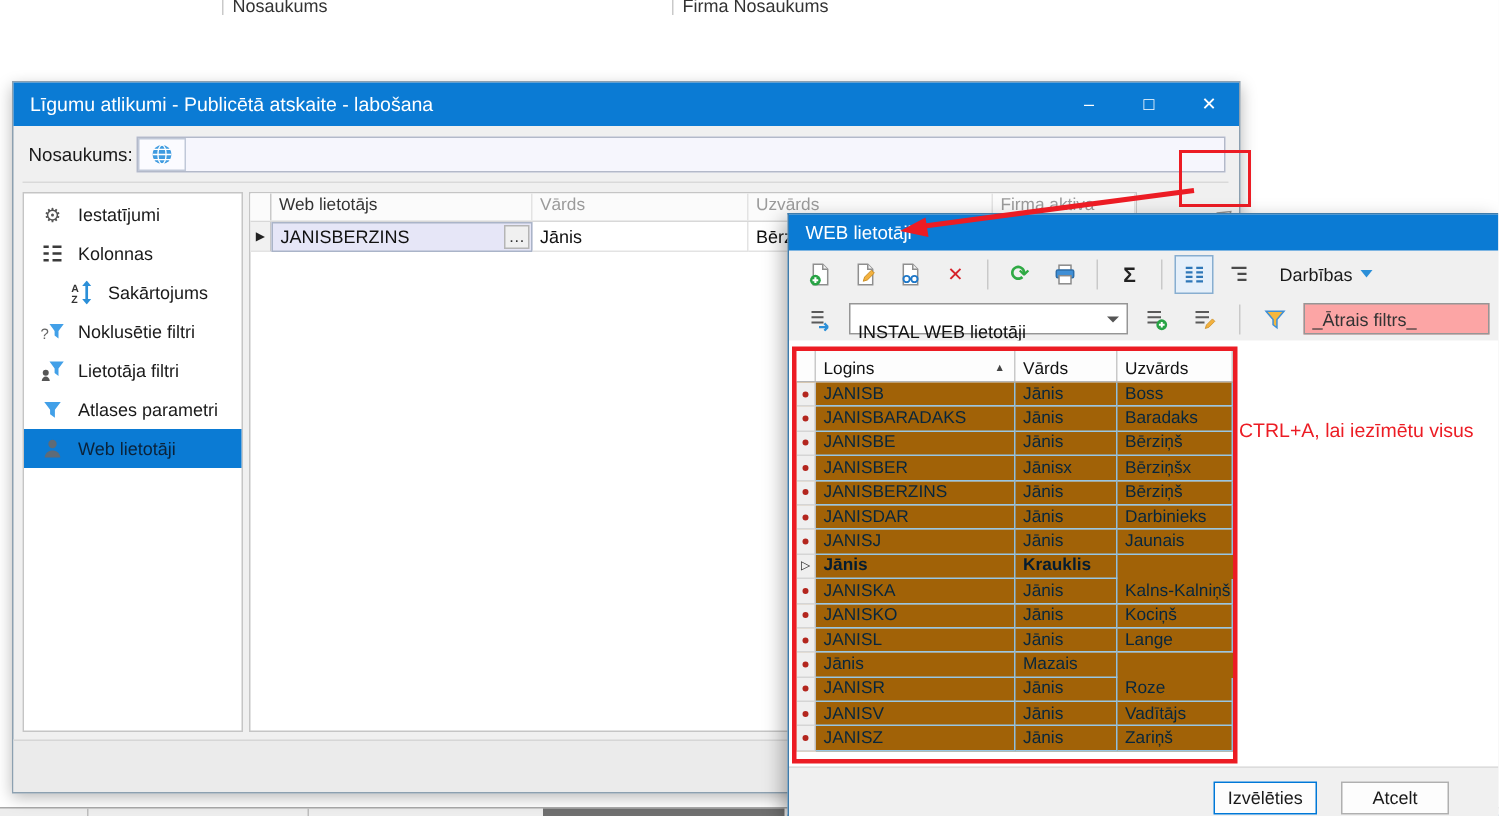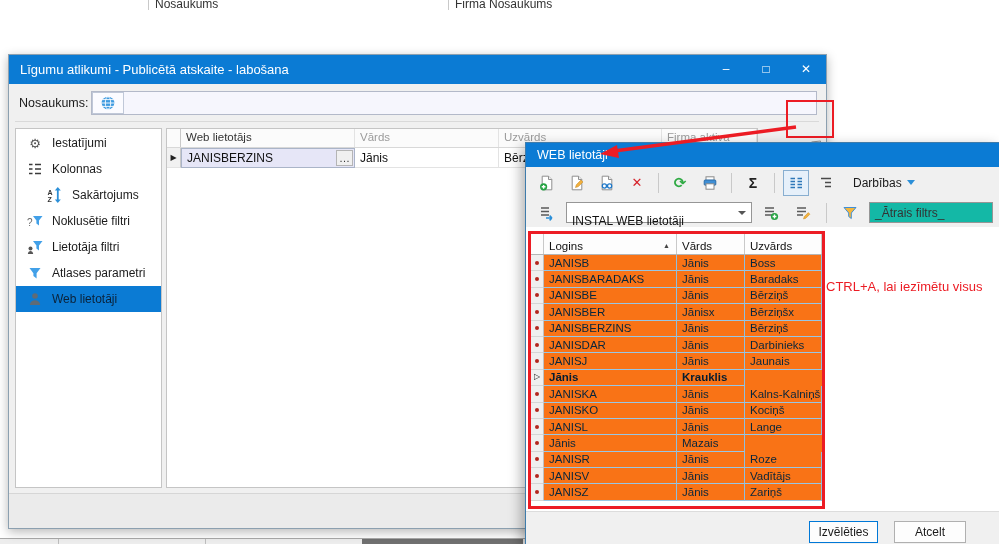--- a/index.html
+++ b/index.html
@@ -74,29 +74,29 @@
   .tbtn{width:24px;height:24px;display:flex;align-items:center;justify-content:center;border:1px solid transparent;}
   .tbtn.tsel{border:1px solid #88aed0;background:#e6f0fa;}
   .tsep{width:1px;height:20px;background:#c9c9c9;margin:0 4px;}
   .darbibas{display:flex;align-items:center;gap:5px;margin-left:10px;font-size:12px;color:#1a1a1a;}
   .caret{width:0;height:0;border-left:4px solid transparent;border-right:4px solid transparent;border-top:5px solid #2b8fd8;}
   .tb2{position:absolute;left:0;top:55px;width:100%;height:29px;display:flex;align-items:center;padding:0 6px 0 8px;gap:6px;box-sizing:border-box;}
   .combo{display:flex;width:186px;height:21px;background:#fff;border:1px solid #969696;align-items:center;
          padding:0 5px;font-size:12px;color:#111;box-sizing:border-box;}
   .combo .cv{flex:1;white-space:nowrap;overflow:hidden;margin-top:16px;}
   .chev{width:0;height:0;border-left:4px solid transparent;border-right:4px solid transparent;border-top:4px solid #555;}
-  .qf{flex:1;height:21px;background:#14b8a6;border:1px solid #969696;font-size:12px;color:#333;
+  .qf{flex:1;height:21px;background:#fca5a5;border:1px solid #969696;font-size:12px;color:#333;
       display:flex;align-items:center;padding:0 5px;box-sizing:border-box;white-space:nowrap;overflow:hidden;}
   .pp-body{position:absolute;left:0;top:84px;width:100%;height:284px;background:#fff;}
   
   #pp-grid{position:absolute;left:5px;top:91px;width:291px;background:#fff;}
   .pp-h{display:grid;grid-template-columns:13px 133px 68px 77px;height:20px;background:#fdfdfd;border-bottom:1px solid #b5b5b5;}
   .pp-hc{font-size:11.5px;color:#111;padding:3px 0 0 5px;border-right:1px solid #c9c9c9;display:flex;align-items:center;white-space:nowrap;overflow:hidden;}
   .sortasc{font-size:7px;color:#444;margin-left:auto;margin-right:6px;}
-  .pp-row{display:grid;grid-template-columns:13px 133px 68px 77px;height:16.4px;background:#f97316;}
+  .pp-row{display:grid;grid-template-columns:13px 133px 68px 77px;height:16.4px;background:#a16207;}
   .pp-marker{background:#efefef;border-right:1px solid #c0c0c0;border-bottom:1px solid #d5d5d5;
              display:flex;align-items:center;justify-content:center;}
   .dot{width:4px;height:4px;border-radius:50%;background:#b3261e;}
   .curmark{font-size:8px;color:#222;line-height:1;}
   .pp-c{font-size:11.5px;color:#07263d;border-right:1px solid #8fbede;border-bottom:1px solid #98c6e4;
         padding-left:5px;display:flex;align-items:center;white-space:nowrap;overflow:hidden;}
   .pp-row.cur .pp-c{font-weight:bold;color:#041c30;}
   .red-grid-box{position:absolute;left:2px;top:88px;width:291px;height:272px;border:3px solid #ec1c24;pointer-events:none;z-index:5;}
   .annotation{position:absolute;left:300px;top:136px;font-size:13px;color:#ec1c24;white-space:nowrap;z-index:6;}
   .pp-footer{position:absolute;left:0;top:368px;width:100%;height:34px;background:#f0f0f0;border-top:1px solid #dcdcdc;}

